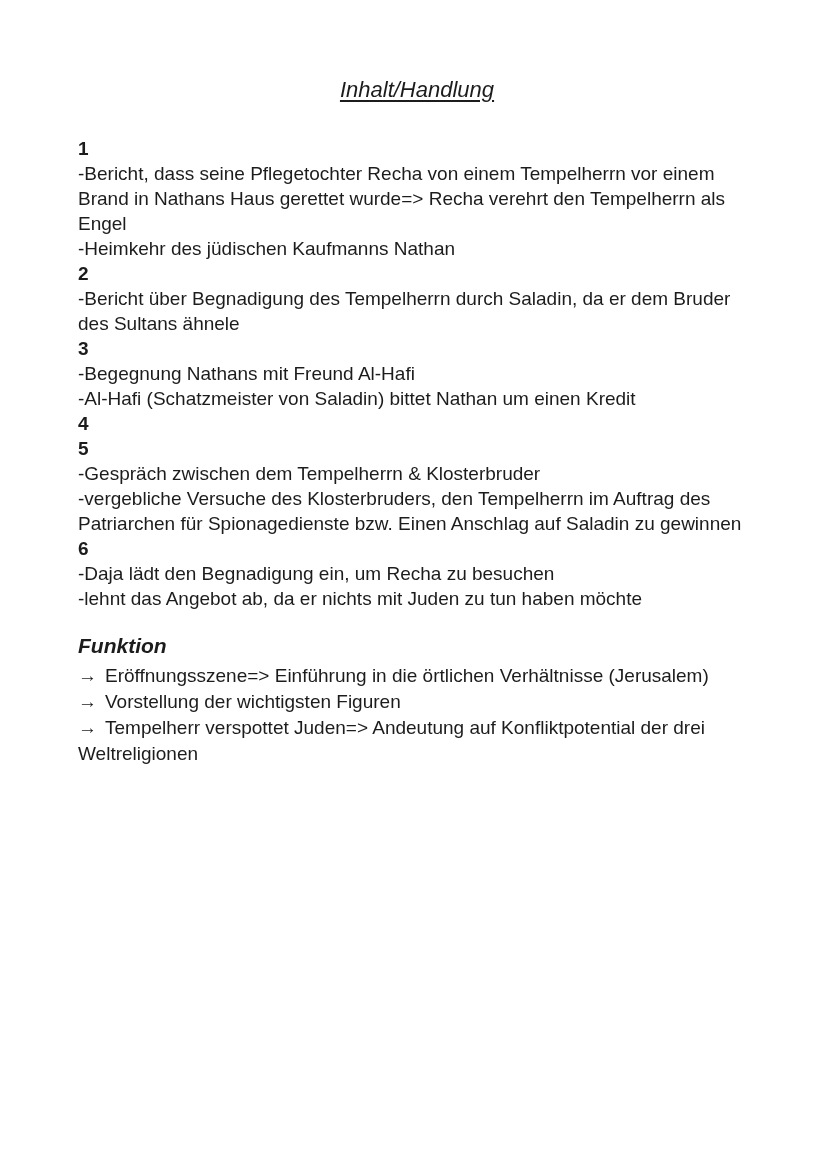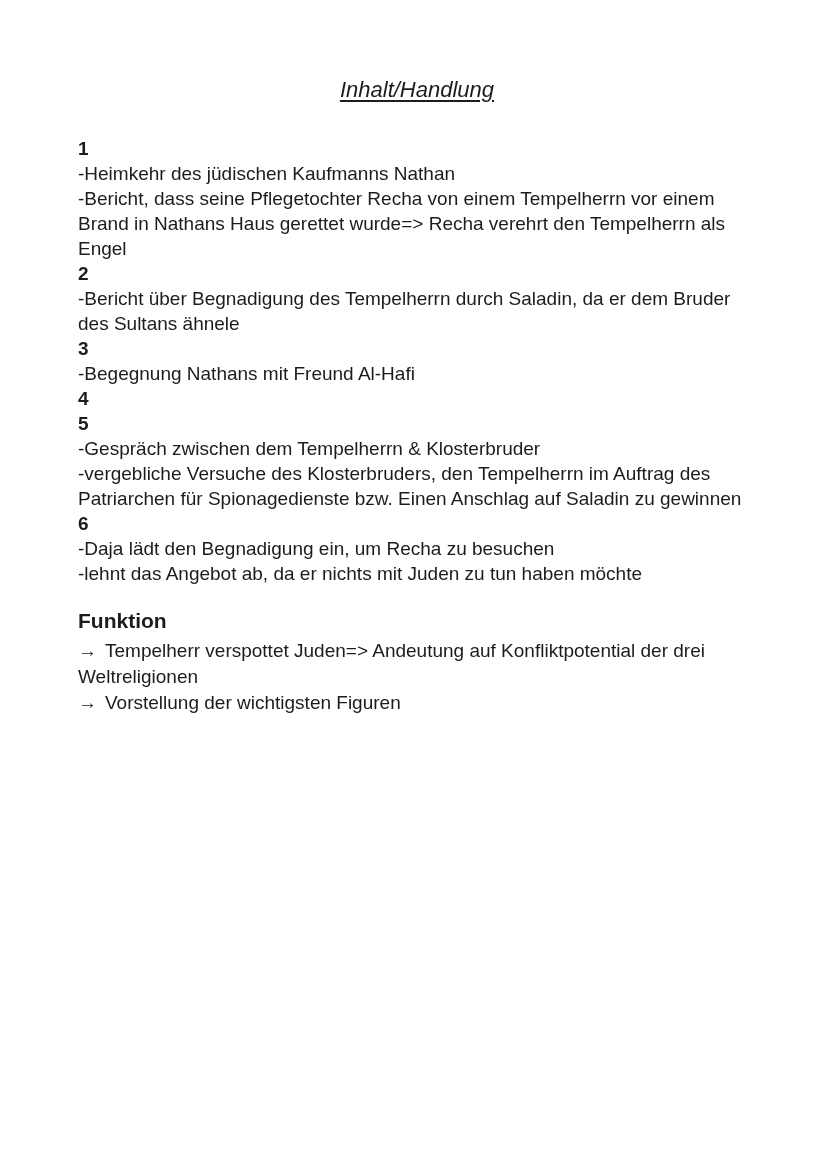--- a/index.html
+++ b/index.html
@@ -44,20 +44,21 @@
     margin: 0;
   }
   .scene-line {
     font-size: 19px;
     line-height: 25px;
     margin: 0;
   }
   .funktion-heading {
     font-size: 21px;
     font-weight: bold;
+    font-style: italic;
     line-height: 26px;
     margin: 22px 0 4px 0;
   }
   .funktion-item {
     font-size: 19px;
     line-height: 26px;
     margin: 0;
   }
   .arrow-glyph {
     display: inline;
@@ -69,32 +70,33 @@
 
 <div class="page">
 
   <h1 class="doc-title">Inhalt/Handlung</h1>
 
 
   <section>
 
     <div class="scene">
       <p class="scene-number">1</p>
+      <p class="scene-line">-Bericht, dass seine Pflegetochter Recha von einem Tempelherrn vor einem Brand in Nathans Haus gerettet wurde=&gt; Recha verehrt den Tempelherrn als Engel</p>
       <p class="scene-line">-Heimkehr des jüdischen Kaufmanns Nathan</p>
-      <p class="scene-line">-Bericht, dass seine Pflegetochter Recha von einem Tempelherrn vor einem Brand in Nathans Haus gerettet wurde=&gt; Recha verehrt den Tempelherrn als Engel</p>
     </div>
 
     <div class="scene">
       <p class="scene-number">2</p>
       <p class="scene-line">-Bericht über Begnadigung des Tempelherrn durch Saladin, da er dem Bruder des Sultans ähnele</p>
     </div>
 
     <div class="scene">
       <p class="scene-number">3</p>
       <p class="scene-line">-Begegnung Nathans mit Freund Al-Hafi</p>
+      <p class="scene-line">-Al-Hafi (Schatzmeister von Saladin) bittet Nathan um einen Kredit</p>
     </div>
 
     <div class="scene">
       <p class="scene-number">4</p>
     </div>
 
     <div class="scene">
       <p class="scene-number">5</p>
       <p class="scene-line">-Gespräch zwischen dem Tempelherrn &amp; Klosterbruder</p>
       <p class="scene-line">-vergebliche Versuche des Klosterbruders, den Tempelherrn im Auftrag des Patriarchen für Spionagedienste bzw. Einen Anschlag auf Saladin zu gewinnen</p>
@@ -104,20 +106,21 @@
       <p class="scene-number">6</p>
       <p class="scene-line">-Daja lädt den Begnadigung ein, um Recha zu besuchen</p>
       <p class="scene-line">-lehnt das Angebot ab, da er nichts mit Juden zu tun haben möchte</p>
     </div>
 
   </section>
 
   <section>
     <h3 class="funktion-heading">Funktion</h3>
 
+    <p class="funktion-item"><span class="arrow-glyph">→</span><span>Eröffnungsszene=&gt; Einführung in die örtlichen Verhältnisse (Jerusalem)</span></p>
 
 
+    <p class="funktion-item"><span class="arrow-glyph">→</span><span>Vorstellung der wichtigsten Figuren</span></p>
+
     <p class="funktion-item"><span class="arrow-glyph">→</span><span>Tempelherr verspottet Juden=&gt; Andeutung auf Konfliktpotential der drei Weltreligionen</span></p>
-
-    <p class="funktion-item"><span class="arrow-glyph">→</span><span>Vorstellung der wichtigsten Figuren</span></p>
   </section>
 
 </div>
 
 </body></html>

